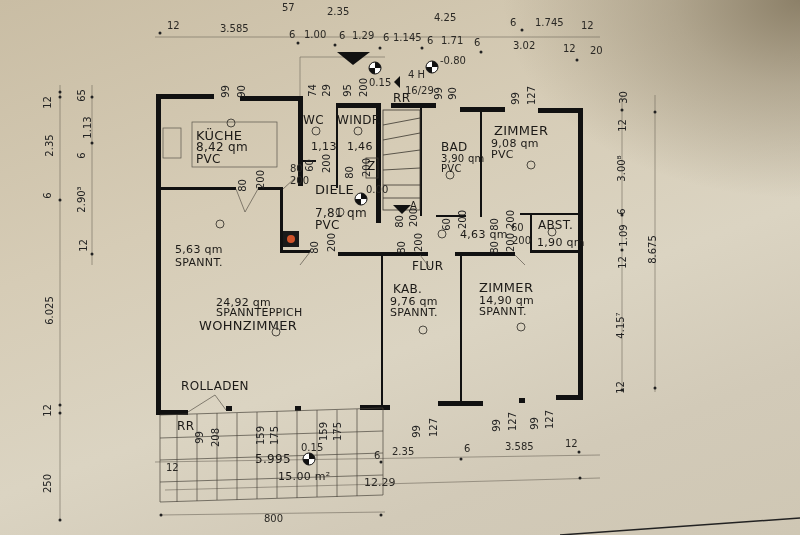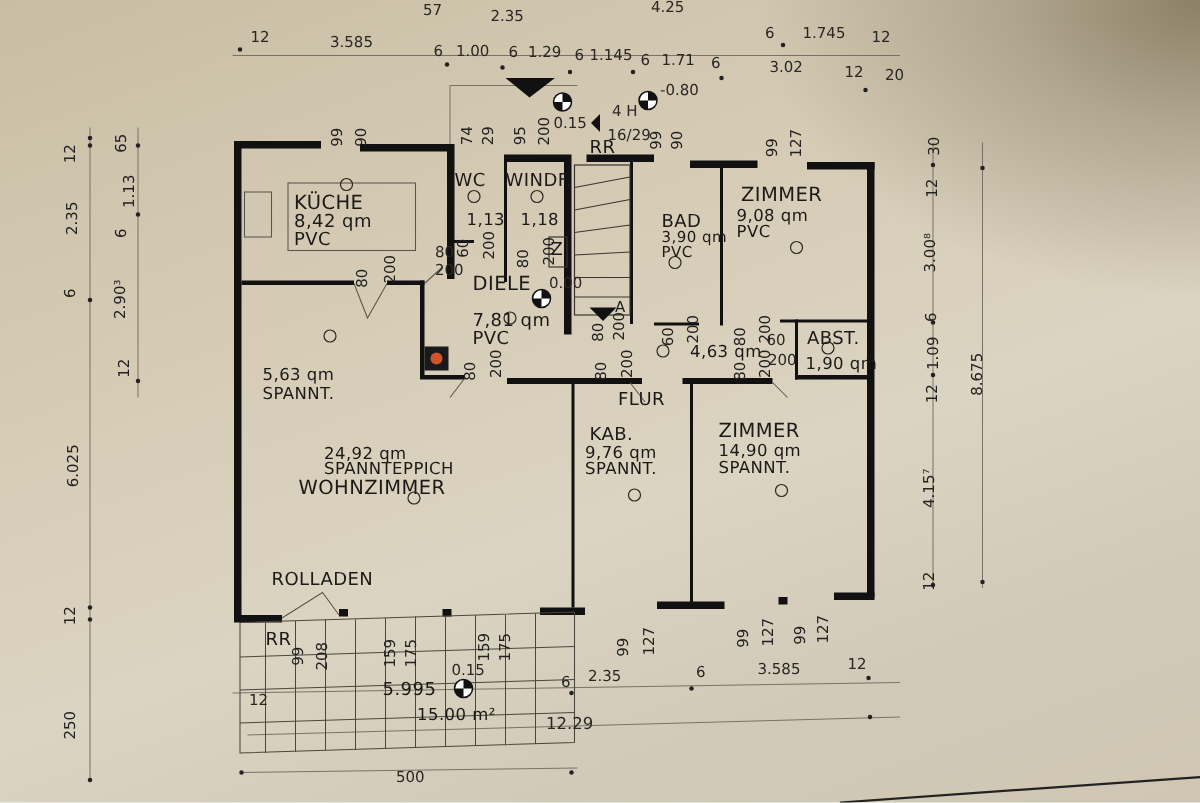--- a/index.html
+++ b/index.html
@@ -192,21 +192,21 @@
 </svg>
 
 <div class="lbl big" style="left:196px;top:129px;">KÜCHE</div>
 <div class="lbl" style="left:196px;top:141px;">8,42 qm</div>
 <div class="lbl" style="left:196px;top:153px;">PVC</div>
 
 <div class="lbl" style="left:303px;top:114px;">WC</div>
 <div class="lbl" style="left:311px;top:140px;font-size:11px;">1,13</div>
 
 <div class="lbl" style="left:337px;top:114px;">WINDF.</div>
-<div class="lbl" style="left:347px;top:140px;font-size:11px;">1,18</div>
+<div class="lbl" style="left:347px;top:140px;font-size:11px;">1,46</div>
 
 <div class="lbl" style="left:441px;top:141px;">BAD</div>
 <div class="lbl" style="left:441px;top:152px;font-size:10px;">3,90 qm</div>
 <div class="lbl" style="left:441px;top:162px;font-size:10px;">PVC</div>
 
 <div class="lbl big" style="left:494px;top:124px;">ZIMMER</div>
 <div class="lbl" style="left:491px;top:137px;font-size:11px;">9,08 qm</div>
 <div class="lbl" style="left:491px;top:148px;font-size:11px;">PVC</div>
 
 <div class="lbl big" style="left:315px;top:183px;">DIELE</div>
@@ -243,21 +243,21 @@
 <div class="dim" style="left:405px;top:85px;">16/29</div>
 <div class="dim" style="left:440px;top:55px;">-0.80</div>
 <div class="dim" style="left:369px;top:77px;">0.15</div>
 <div class="dim" style="left:366px;top:184px;">0.00</div>
 <div class="dim" style="left:301px;top:442px;">0.15</div>
 <div class="lbl" style="left:278px;top:470px;font-size:11px;">15.00 m²</div>
 <div class="lbl" style="left:255px;top:453px;">5.995</div>
 
 <div class="dim" style="left:282px;top:2px;">57</div>
 <div class="dim" style="left:327px;top:6px;">2.35</div>
-<div class="dim" style="left:434px;top:0;">4.25</div>
+<div class="dim" style="left:434px;top:12px;">4.25</div>
 <div class="dim" style="left:510px;top:17px;">6</div>
 <div class="dim" style="left:535px;top:17px;">1.745</div>
 <div class="dim" style="left:581px;top:20px;">12</div>
 
 <div class="dim" style="left:167px;top:20px;">12</div>
 <div class="dim" style="left:220px;top:23px;">3.585</div>
 <div class="dim" style="left:289px;top:29px;">6</div>
 <div class="dim" style="left:304px;top:29px;">1.00</div>
 <div class="dim" style="left:339px;top:30px;">6</div>
 <div class="dim" style="left:352px;top:30px;">1.29</div>
@@ -316,21 +316,21 @@
 <div class="vtext" style="left:528px;top:418px;">99</div>
 <div class="vtext" style="left:540px;top:414px;">127</div>
 
 <div class="dim" style="left:392px;top:446px;">2.35</div>
 <div class="dim" style="left:464px;top:443px;">6</div>
 <div class="dim" style="left:505px;top:441px;">3.585</div>
 <div class="dim" style="left:565px;top:438px;">12</div>
 <div class="dim" style="left:374px;top:450px;">6</div>
 <div class="dim" style="left:364px;top:477px;font-size:11px;">12.29</div>
 <div class="dim" style="left:166px;top:462px;">12</div>
-<div class="dim" style="left:264px;top:513px;">500</div>
+<div class="dim" style="left:264px;top:513px;">800</div>
 
 <div class="vtext" style="left:236px;top:180px;">80</div>
 <div class="vtext" style="left:251px;top:174px;">200</div>
 <div class="vtext" style="left:303px;top:160px;">60</div>
 <div class="vtext" style="left:317px;top:158px;">200</div>
 <div class="dim" style="left:290px;top:163px;">80</div>
 <div class="dim" style="left:290px;top:175px;">200</div>
 <div class="vtext" style="left:343px;top:167px;">80</div>
 <div class="vtext" style="left:357px;top:162px;">200</div>
 <div class="vtext" style="left:440px;top:219px;">60</div>

